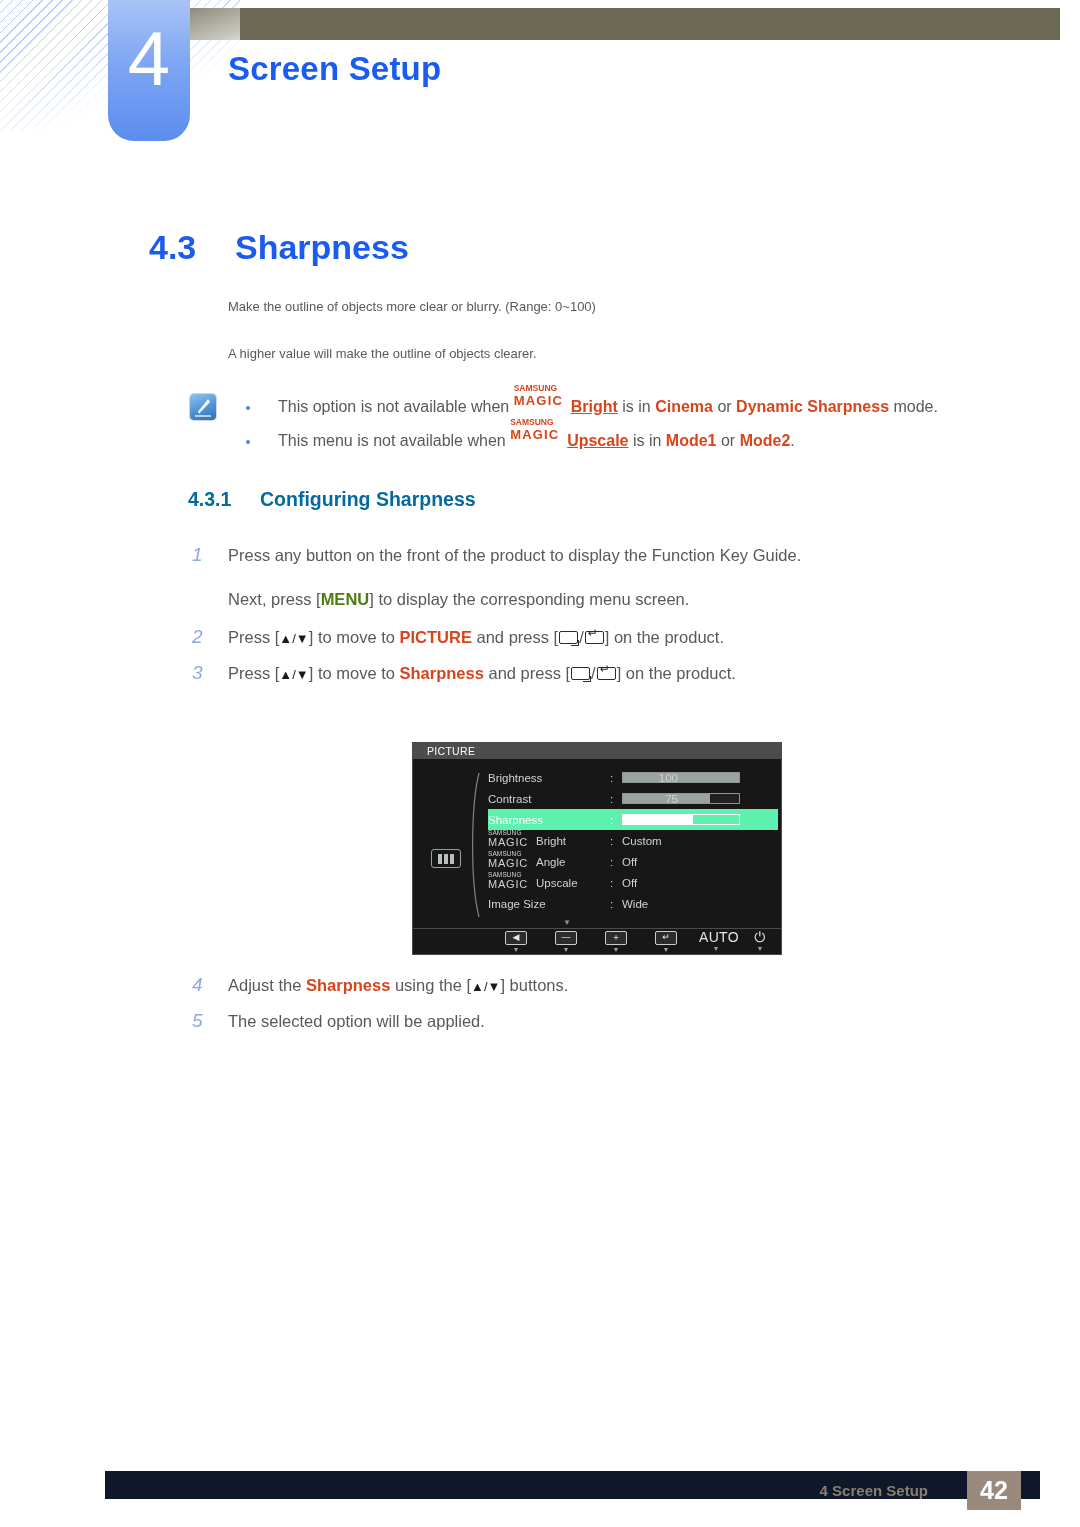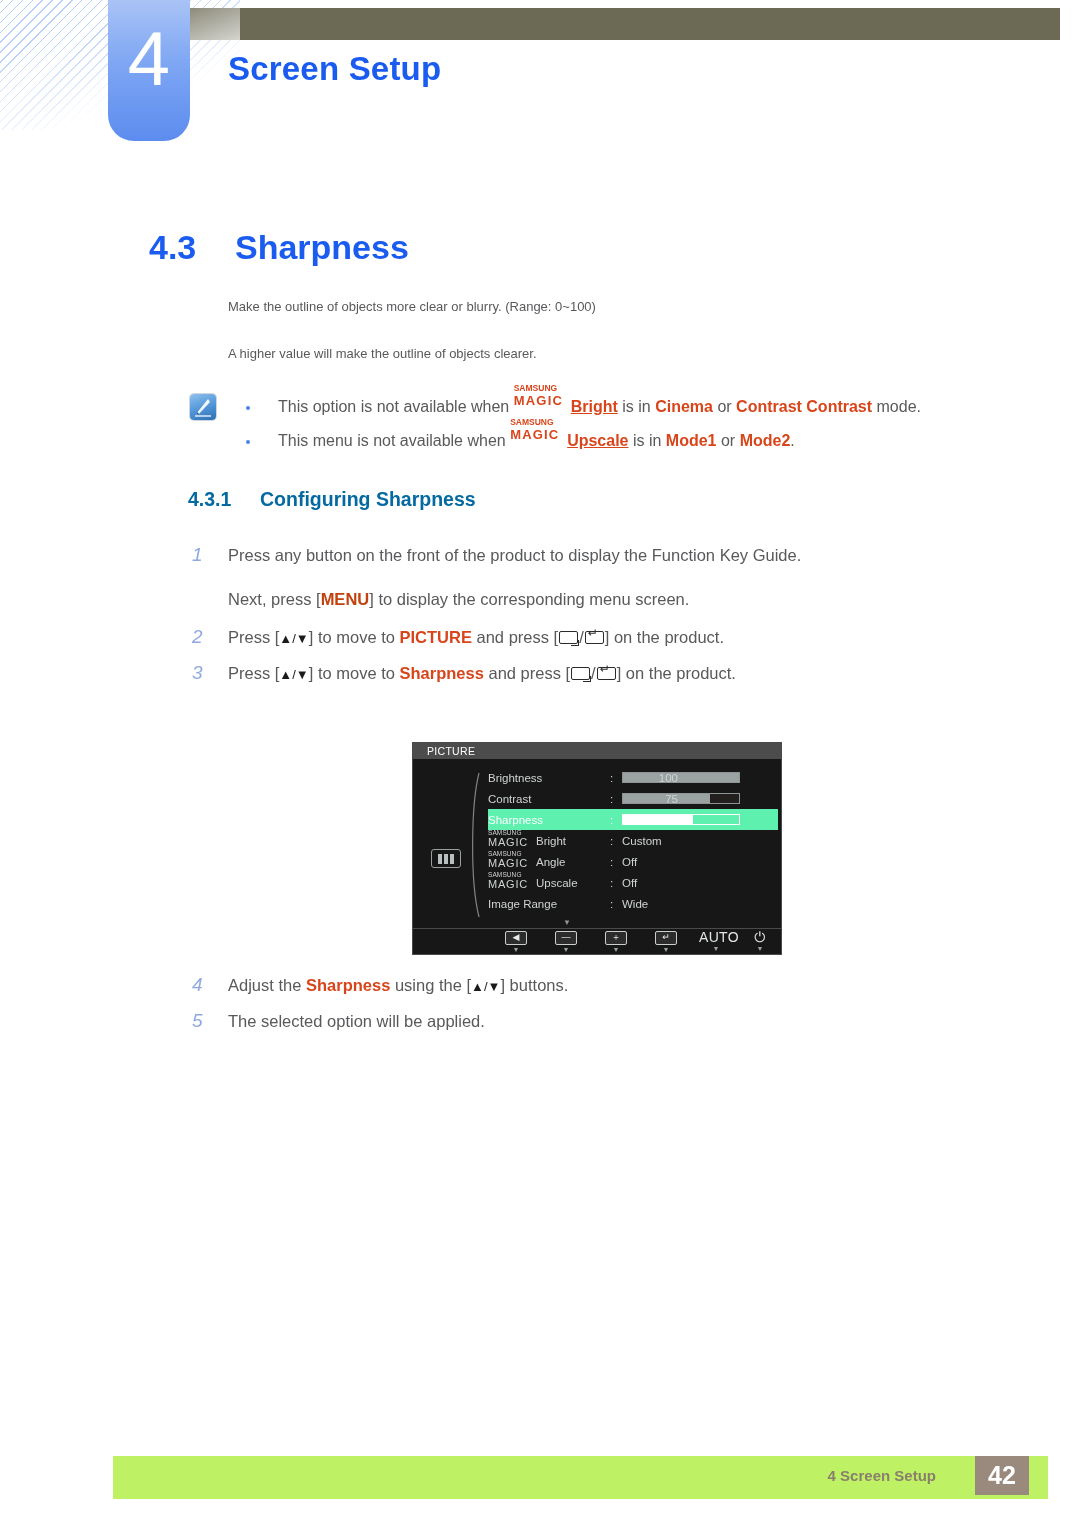--- a/index.html
+++ b/index.html
@@ -180,21 +180,21 @@
     font-style: italic;
     color: #8fa9df;
   }
   .sub {
     padding-left: 38px;
     font-size: 16.5px;
     color: #58595b;
     white-space: nowrap;
     line-height: 34px;
   }
-  .kbd { font-weight: bold; color: #c2410c; margin-top: 16px; }
+  .kbd { font-weight: bold; color: #4d7c0f; margin-top: 16px; }
   .tri { font-size: 13px; color: #1a1a1a; letter-spacing: 0; }
 
   
   .gbox {
     display: inline-block;
     width: 17px; height: 11px;
     border: 1.6px solid #2b2b2b;
     border-radius: 2px;
     position: relative;
     vertical-align: -1px;
@@ -343,23 +343,22 @@
     color: #e8ebeb;
     background: #2c2c2c;
   }
   .fbtn .txt { display: inline-block; height: 12px; line-height: 12px; font-size: 14px; letter-spacing: 0.3px; }
   .fbtn .dn { display: block; font-size: 7px; color: #9aa0a0; margin-top: 1px; }
 
   
   .footbar {
     position: absolute;
     left: 105px; bottom: 28px;
-    width: 935px; height: 43px;
-    background: #bef264;
-    margin-left: 8px;
+    width: 935px; height: 28px;
+    background: #0f172a;
   }
   .foottext {
     position: absolute;
     right: 112px; top: 11px;
     font-size: 15px;
     font-weight: bold;
     color: #8a7f6d;
     white-space: nowrap;
   }
   .pagebadge {
@@ -396,21 +395,21 @@
 <div class="note-icon">
   <svg width="20" height="22" viewBox="0 0 20 22" aria-hidden="true">
     <path d="M3 18 L15 3 L17 6 L5 19 Z" fill="#ffffff" opacity="0.92"></path>
     <path d="M3 18 L6 19 L5 16 Z" fill="#1b4f86"></path>
     <path d="M2 20 H18" stroke="#ffffff" stroke-width="1.4" opacity="0.9"></path>
   </svg>
 </div>
 
 <div class="bullets">
   <div class="bl">
-    <span>This option is not available when </span><span class="magic"><span class="s">SAMSUNG</span><span class="m">MAGIC</span></span><span class="org-u">Bright</span><span> is in </span><span class="org">Cinema</span><span> or </span><span class="org">Contrast Contrast</span><span> mode.</span>
+    <span>This option is not available when </span><span class="magic"><span class="s">SAMSUNG</span><span class="m">MAGIC</span></span><span class="org-u">Bright</span><span> is in </span><span class="org">Cinema</span><span> or </span><span class="org">Dynamic Sharpness</span><span> mode.</span>
   </div>
   <div class="bl">
     <span>This menu is not available when </span><span class="magic"><span class="s">SAMSUNG</span><span class="m">MAGIC</span></span><span class="org-u">Upscale</span><span> is in </span><span class="org">Mode1</span><span> or </span><span class="org">Mode2</span><span>.</span>
   </div>
 </div>
 
 <div class="h3">
   <span class="num">4.3.1</span><span>Configuring Sharpness</span>
 </div>
 
@@ -488,21 +487,21 @@
         <span class="oval">Off</span>
       </div>
 
       <div class="orow">
         <span class="olabel"><span class="omagic"><span class="s">SAMSUNG</span><span class="m">MAGIC</span></span><span>Upscale</span></span>
         <span class="ocolon">:</span>
         <span class="oval">Off</span>
       </div>
 
       <div class="orow">
-        <span class="olabel">Image Range</span>
+        <span class="olabel">Image Size</span>
         <span class="ocolon">:</span>
         <span class="oval">Wide</span>
       </div>
 
     </div>
 
     <div class="osd-down">▼</div>
   </div>
 
   <div class="osd-foot">

